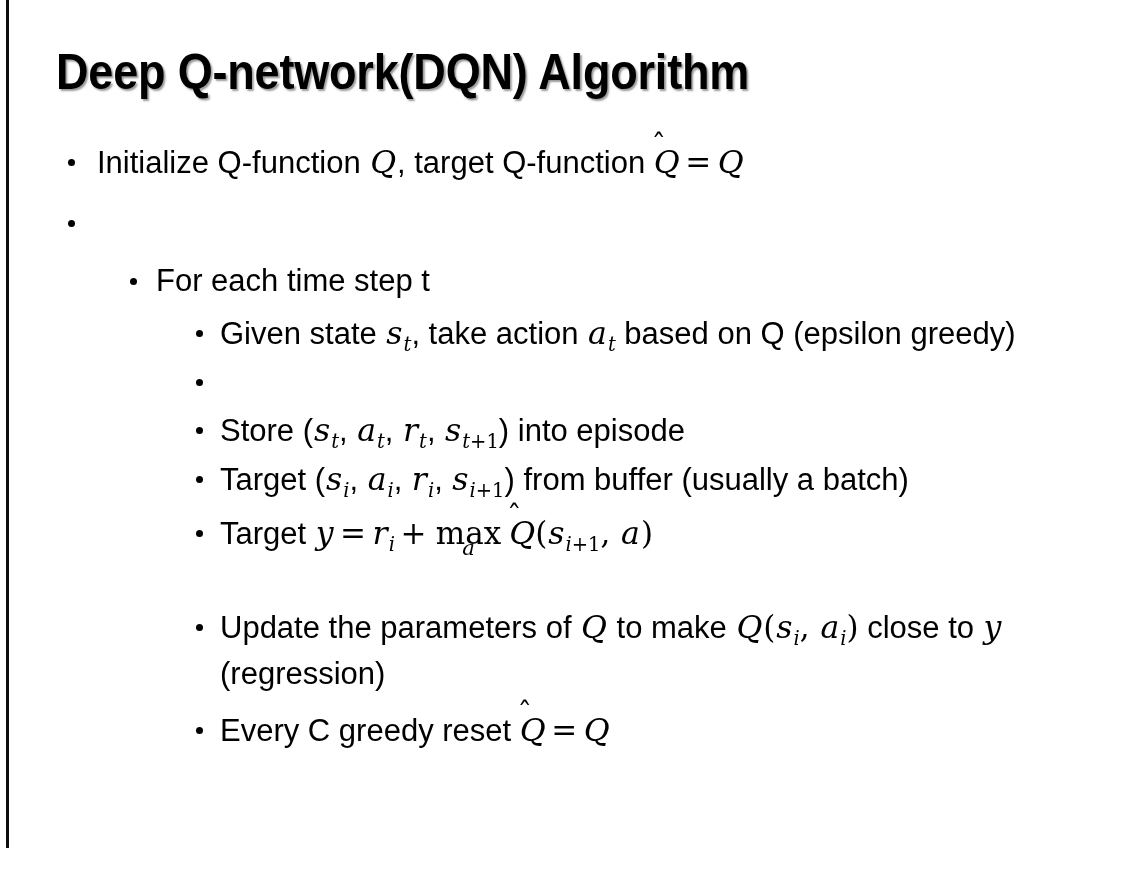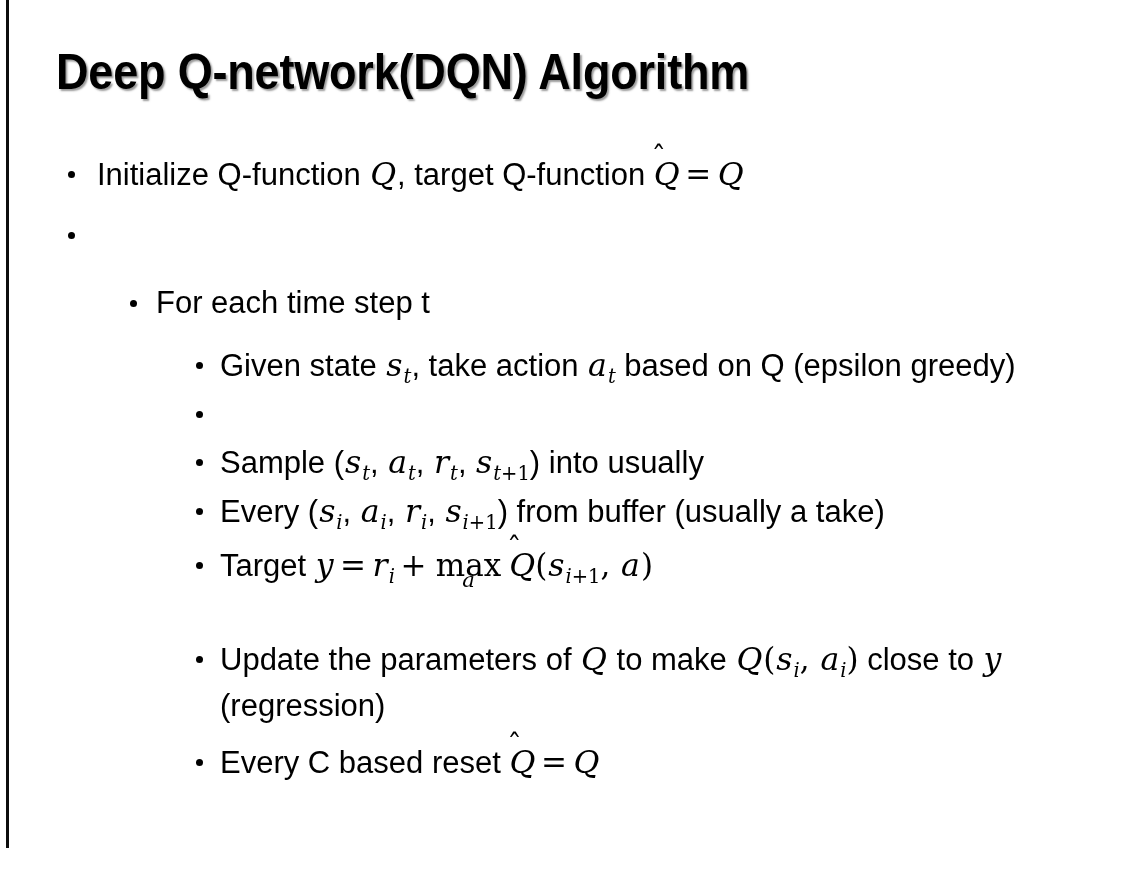--- a/index.html
+++ b/index.html
@@ -43,21 +43,21 @@
     letter-spacing: -0.2px;
     transform: scaleX(0.9);
     transform-origin: left top;
     white-space: nowrap;
     text-shadow: 2px 2px 2px rgba(120,120,120,0.75);
   }
 
   .body-block {
     position: absolute;
     left: 0;
-    top: 144px;
+    top: 132px;
     width: 1124px;
   }
 
   .bullet {
     position: relative;
     color: #000000;
     box-sizing: border-box;
   }
   .bullet .dot {
     position: absolute;
@@ -107,21 +107,21 @@
     min-height: 48px;
   }
   .lvl3 > .dot {
     width: 7px;
     height: 7px;
     left: 196px;
     top: 21px;
   }
 
   
-  .gap-sm { margin-top: 12px; }
+  .gap-sm { margin-top: 2px; }
   .gap-md { margin-top: 6px; }
 
   
   .m {
     font-family: "DejaVu Serif", "Liberation Serif", serif;
     font-style: italic;
     font-size: 1.02em;
     padding: 0 0.03em;
   }
   .mr { 
@@ -215,37 +215,37 @@
       <span class="dot"></span>
       <span class="txt"><span>Given state </span><span class="m">s</span><sub class="ms">t</sub><span>, take action </span><span class="m">a</span><sub class="ms">t</sub><span> based on Q (epsilon greedy)</span></span>
     </div>
 
     <div class="bullet lvl3">
       <span class="dot"></span>
     </div>
 
     <div class="bullet lvl3">
       <span class="dot"></span>
-      <span class="txt"><span>Sample (</span><span class="m">s</span><sub class="ms">t</sub><span>, </span><span class="m">a</span><sub class="ms">t</sub><span>, </span><span class="m">r</span><sub class="ms">t</sub><span>, </span><span class="m">s</span><sub class="ms"><span>t</span><span class="num">+1</span></sub><span>) into usually</span></span>
+      <span class="txt"><span>Store (</span><span class="m">s</span><sub class="ms">t</sub><span>, </span><span class="m">a</span><sub class="ms">t</sub><span>, </span><span class="m">r</span><sub class="ms">t</sub><span>, </span><span class="m">s</span><sub class="ms"><span>t</span><span class="num">+1</span></sub><span>) into episode</span></span>
     </div>
 
     <div class="bullet lvl3">
       <span class="dot"></span>
-      <span class="txt"><span>Every (</span><span class="m">s</span><sub class="ms">i</sub><span>, </span><span class="m">a</span><sub class="ms">i</sub><span>, </span><span class="m">r</span><sub class="ms">i</sub><span>, </span><span class="m">s</span><sub class="ms"><span>i</span><span class="num">+1</span></sub><span>) from buffer (usually a take)</span></span>
+      <span class="txt"><span>Target (</span><span class="m">s</span><sub class="ms">i</sub><span>, </span><span class="m">a</span><sub class="ms">i</sub><span>, </span><span class="m">r</span><sub class="ms">i</sub><span>, </span><span class="m">s</span><sub class="ms"><span>i</span><span class="num">+1</span></sub><span>) from buffer (usually a batch)</span></span>
     </div>
 
     <div class="bullet lvl3" style="line-height:58px;min-height:58px;">
       <span class="dot" style="top:26px;"></span>
       <span class="txt"><span>Target </span><span class="m">y</span><span class="op">=</span><span class="m">r</span><sub class="ms">i</sub><span class="op">+</span><span class="maxop"><span>max</span><span class="lim">a</span></span><span class="qhat" style="margin-left:0.14em;"><span>Q</span><span class="hat">̂</span></span><span class="mr">(</span><span class="m">s</span><sub class="ms"><span>i</span><span class="num">+1</span></sub><span class="mr">, </span><span class="m">a</span><span class="mr">)</span></span>
     </div>
 
     <div class="bullet lvl3 gap-md" style="line-height:46px;min-height:46px;margin-top:41px;">
       <span class="dot" style="top:20px;"></span>
       <span class="txt"><span>Update the parameters of </span><span class="m">Q</span><span> to make </span><span class="m">Q</span><span class="mr">(</span><span class="m">s</span><sub class="ms">i</sub><span class="mr">, </span><span class="m">a</span><sub class="ms">i</sub><span class="mr">)</span><span> close to </span><span class="m">y</span><span> (regression)</span></span>
     </div>
 
     <div class="bullet lvl3 gap-md" style="line-height:54px;min-height:54px;">
       <span class="dot" style="top:24px;"></span>
-      <span class="txt"><span>Every C based reset </span><span class="qhat"><span>Q</span><span class="hat">̂</span></span><span class="op">=</span><span class="m">Q</span></span>
+      <span class="txt"><span>Every C greedy reset </span><span class="qhat"><span>Q</span><span class="hat">̂</span></span><span class="op">=</span><span class="m">Q</span></span>
     </div>
 
   </div>
 </div>
 
 </body></html>

